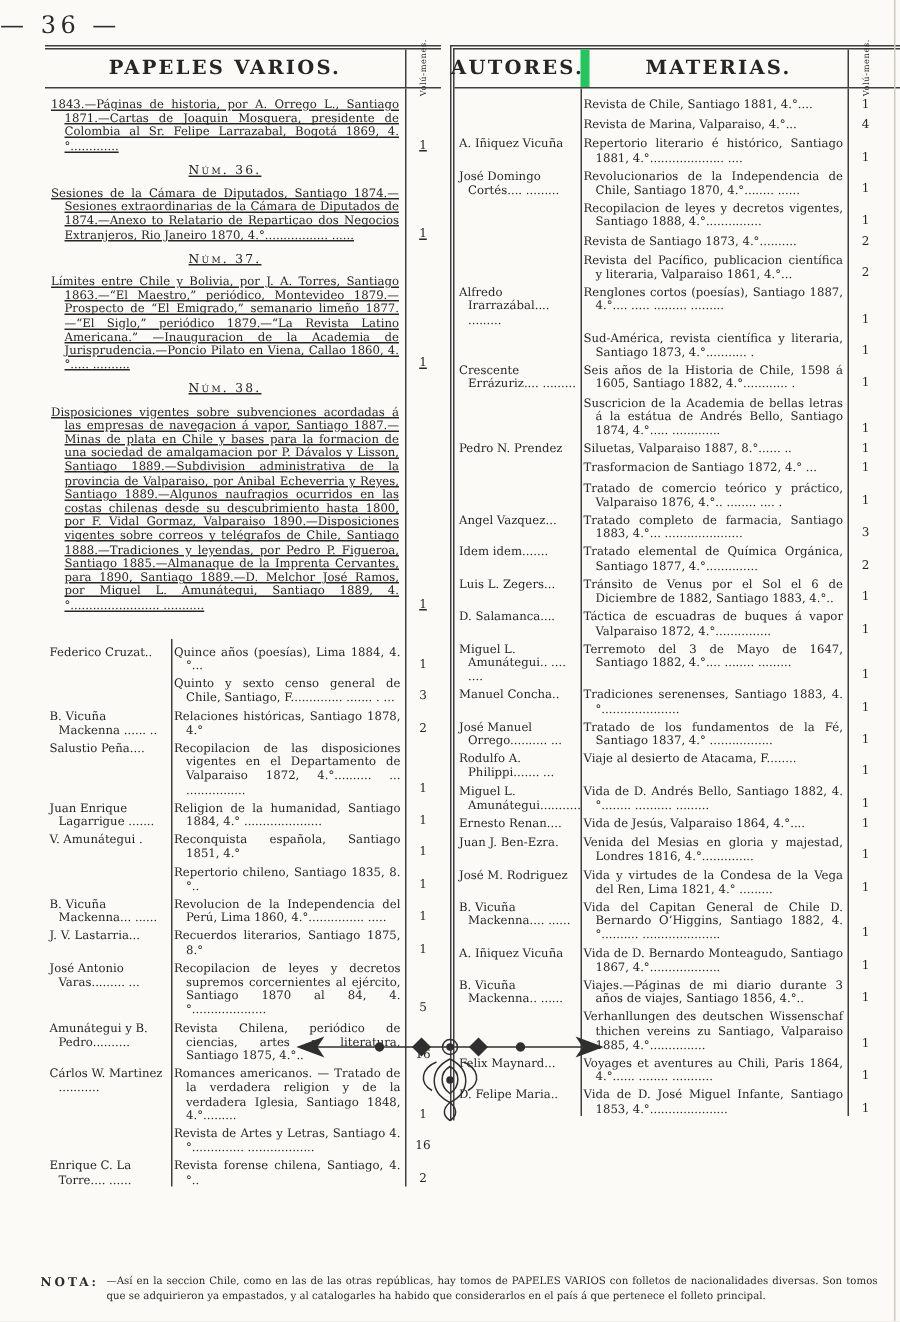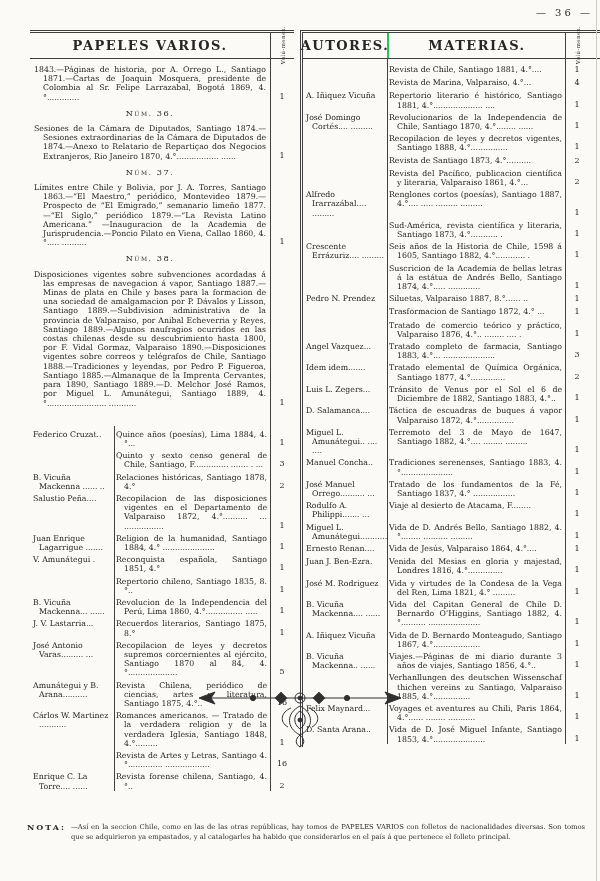--- a/index.html
+++ b/index.html
@@ -1,58 +1,58 @@
 <!DOCTYPE html>
 <html><head>
 <meta charset="utf-8">
 <style>
   html,body{margin:0;padding:0;background:#e8e6e0;}
   .page{position:relative;width:600px;height:881px;background:#fbfaf6;overflow:hidden;
         font-family:"DejaVu Serif", serif;color:#262626;}
   .scan-edge{position:absolute;right:3px;top:0;bottom:0;width:1px;background:#cfccc2;}
 
-  .pagenum{position:absolute;top:7px;left:0;width:566px;text-align:right;
-           font-size:10px;letter-spacing:3px;color:#2b2b2b;margin-left:27px;}
+  .pagenum{position:absolute;top:7px;left:0;width:566px;text-align:left;
+           font-size:16px;letter-spacing:3px;color:#2b2b2b;}
 
   .tbl{position:absolute;top:30px;border-top:3px double #3f3f3f;box-sizing:border-box;}
   .lt{left:30px;width:264px;}
   .rt{left:300px;width:338px;border-left:3px double #3f3f3f;border-right:1px solid #a09a8e;}
 
   .thead{display:flex;border-bottom:1px solid #3f3f3f;height:26px;box-sizing:border-box;}
   .thead>div{box-sizing:border-box;display:flex;align-items:center;justify-content:center;}
   .hmain{width:240px;}
   .hauthors{width:84px;}
-  .hmaterias{width:178px;border-left:2px solid #22c55e;}
+  .hmaterias{width:178px;border-left:6px solid #22c55e;}
   .hlabel{font-size:13px;font-weight:bold;letter-spacing:1.5px;}
   .vol-head{width:24px;border-left:1px solid #3f3f3f;}
   .vol-head span{writing-mode:vertical-rl;transform:rotate(180deg);
                  font-size:5.5px;letter-spacing:.4px;white-space:nowrap;}
 
   .tbody{position:relative;padding-top:6px;font-size:7.8px;line-height:9.2px;}
   #lt-body::after{content:"";position:absolute;top:0;bottom:0;left:240px;border-left:1px solid #3f3f3f;}
   #lt-lower{position:relative;margin-top:22px;}
   #lt-lower::before{content:"";position:absolute;top:-4px;bottom:0;left:84px;border-left:1px solid #3f3f3f;}
   #rt-body::before{content:"";position:absolute;top:0;bottom:0;left:84px;border-left:1px solid #3f3f3f;}
   #rt-body::after{content:"";position:absolute;top:0;bottom:0;left:262px;border-left:1px solid #3f3f3f;}
 
   .erow,.arow{display:flex;align-items:stretch;}
-  .erow{margin-bottom:4px;}
+  .erow{margin-bottom:4px;text-decoration:underline;}
   .arow{margin-bottom:3px;}
   .etext{width:240px;box-sizing:border-box;padding:0 4px 0 13px;text-indent:-9px;text-align:justify;}
   .enum{width:240px;box-sizing:border-box;text-align:center;font-variant:small-caps;
         letter-spacing:1.5px;font-size:8.2px;padding:3px 0 2px;}
   .acell{box-sizing:border-box;width:84px;padding:0 3px 0 9px;text-indent:-6px;}
   .wlt{box-sizing:border-box;width:156px;padding:0 3px 0 10px;text-indent:-8px;text-align:justify;}
   .wrt{box-sizing:border-box;width:178px;padding:0 3px 0 10px;text-indent:-8px;text-align:justify;}
   .vcell{box-sizing:border-box;width:24px;flex:none;display:flex;align-items:flex-end;
          justify-content:center;font-size:8px;padding-bottom:1px;}
 
   .ornament{position:absolute;top:686px;left:0;width:600px;display:flex;justify-content:center;}
 
-  .note{position:absolute;left:27px;top:823px;width:558px;display:flex;
+  .note{position:absolute;left:27px;top:850px;width:558px;display:flex;
         font-size:6.8px;line-height:9.6px;color:#2b2b2b;}
   .note-label{flex:none;font-size:8px;font-weight:bold;letter-spacing:2px;margin-right:5px;}
   .note-text{flex:1;text-align:justify;}
 </style>
 </head>
 <body>
 
 <div class="page">
 
   <div class="pagenum">— 36 —</div>
@@ -142,21 +142,21 @@
             <div class="acell">J. V. Lastarria...</div>
             <div class="wlt">Recuerdos literarios, Santiago 1875, 8.°</div>
             <div class="vcell">1</div>
           </div>
           <div class="arow">
             <div class="acell">José Antonio Varas......... ...</div>
             <div class="wlt">Recopilacion de leyes y decretos supremos corcernientes al ejército, Santiago 1870 al 84, 4.°....................</div>
             <div class="vcell">5</div>
           </div>
           <div class="arow">
-            <div class="acell">Amunátegui y B. Arana..........</div>
+            <div class="acell">Amunátegui y B. Pedro..........</div>
             <div class="wlt">Revista Chilena, periódico de ciencias, artes y literatura, Santiago 1875, 4.°..</div>
             <div class="vcell">16</div>
           </div>
           <div class="arow">
             <div class="acell">Cárlos W. Martinez ...........</div>
             <div class="wlt">Romances americanos. — Tratado de la verdadera religion y de la verdadera Iglesia, Santiago 1848, 4.°.........</div>
             <div class="vcell">1</div>
           </div>
           <div class="arow">
             <div class="acell"></div>
@@ -334,21 +334,21 @@
           <div class="acell"></div>
           <div class="wrt">Verhanllungen des deutschen Wissenschaf thichen vereins zu Santiago, Valparaiso 1885, 4.°...............</div>
           <div class="vcell">1</div>
         </div>
         <div class="arow">
           <div class="acell">Felix Maynard...</div>
           <div class="wrt">Voyages et aventures au Chili, Paris 1864, 4.°...... ........ ...........</div>
           <div class="vcell">1</div>
         </div>
         <div class="arow">
-          <div class="acell">D. Santa Arana..</div>
+          <div class="acell">D. Felipe Maria..</div>
           <div class="wrt">Vida de D. José Miguel Infante, Santiago 1853, 4.°.....................</div>
           <div class="vcell">1</div>
         </div>
       </div>
   </div>
 
   <div class="ornament">
     <svg width="210" height="64" viewBox="0 0 210 64" fill="none" stroke="#2f2f2f" stroke-width="1">
       <line x1="14" y1="12" x2="196" y2="12"></line>
       <path d="M4,12 L20,6 L16,12 L20,18 Z" fill="#2f2f2f"></path>

